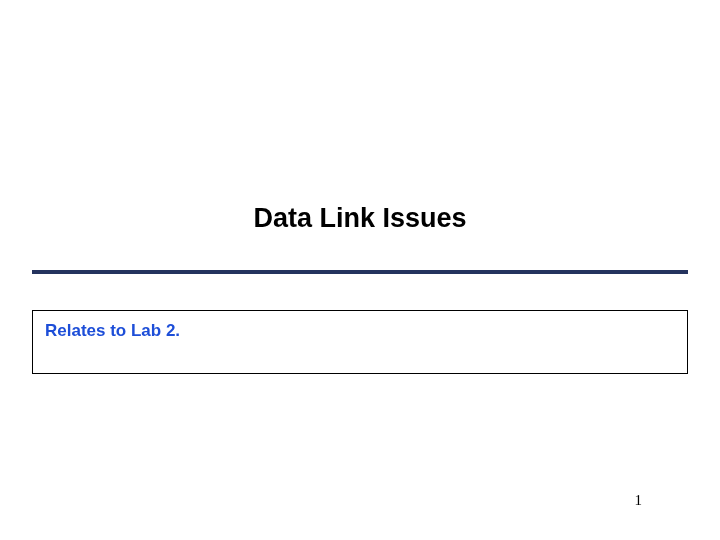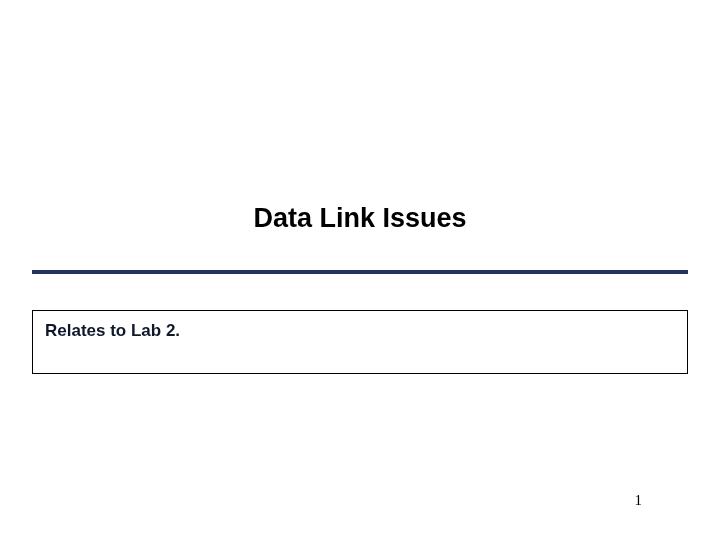--- a/index.html
+++ b/index.html
@@ -42,21 +42,21 @@
       position: absolute;
       top: 310px;
       left: 32px;
       width: 656px;
       border: 1px solid #000000;
       padding: 10px 12px 14px 12px;
     }
     .subtitle {
       font-size: 17px;
       font-weight: bold;
-      color: #0f172a;
+      color: #1d4ed8;
       margin-bottom: 18px;
     }
     .description {
       font-size: 17px;
       font-weight: normal;
       color: #000000;
       line-height: 1.3;
     }
     .page-number {
       position: absolute;

